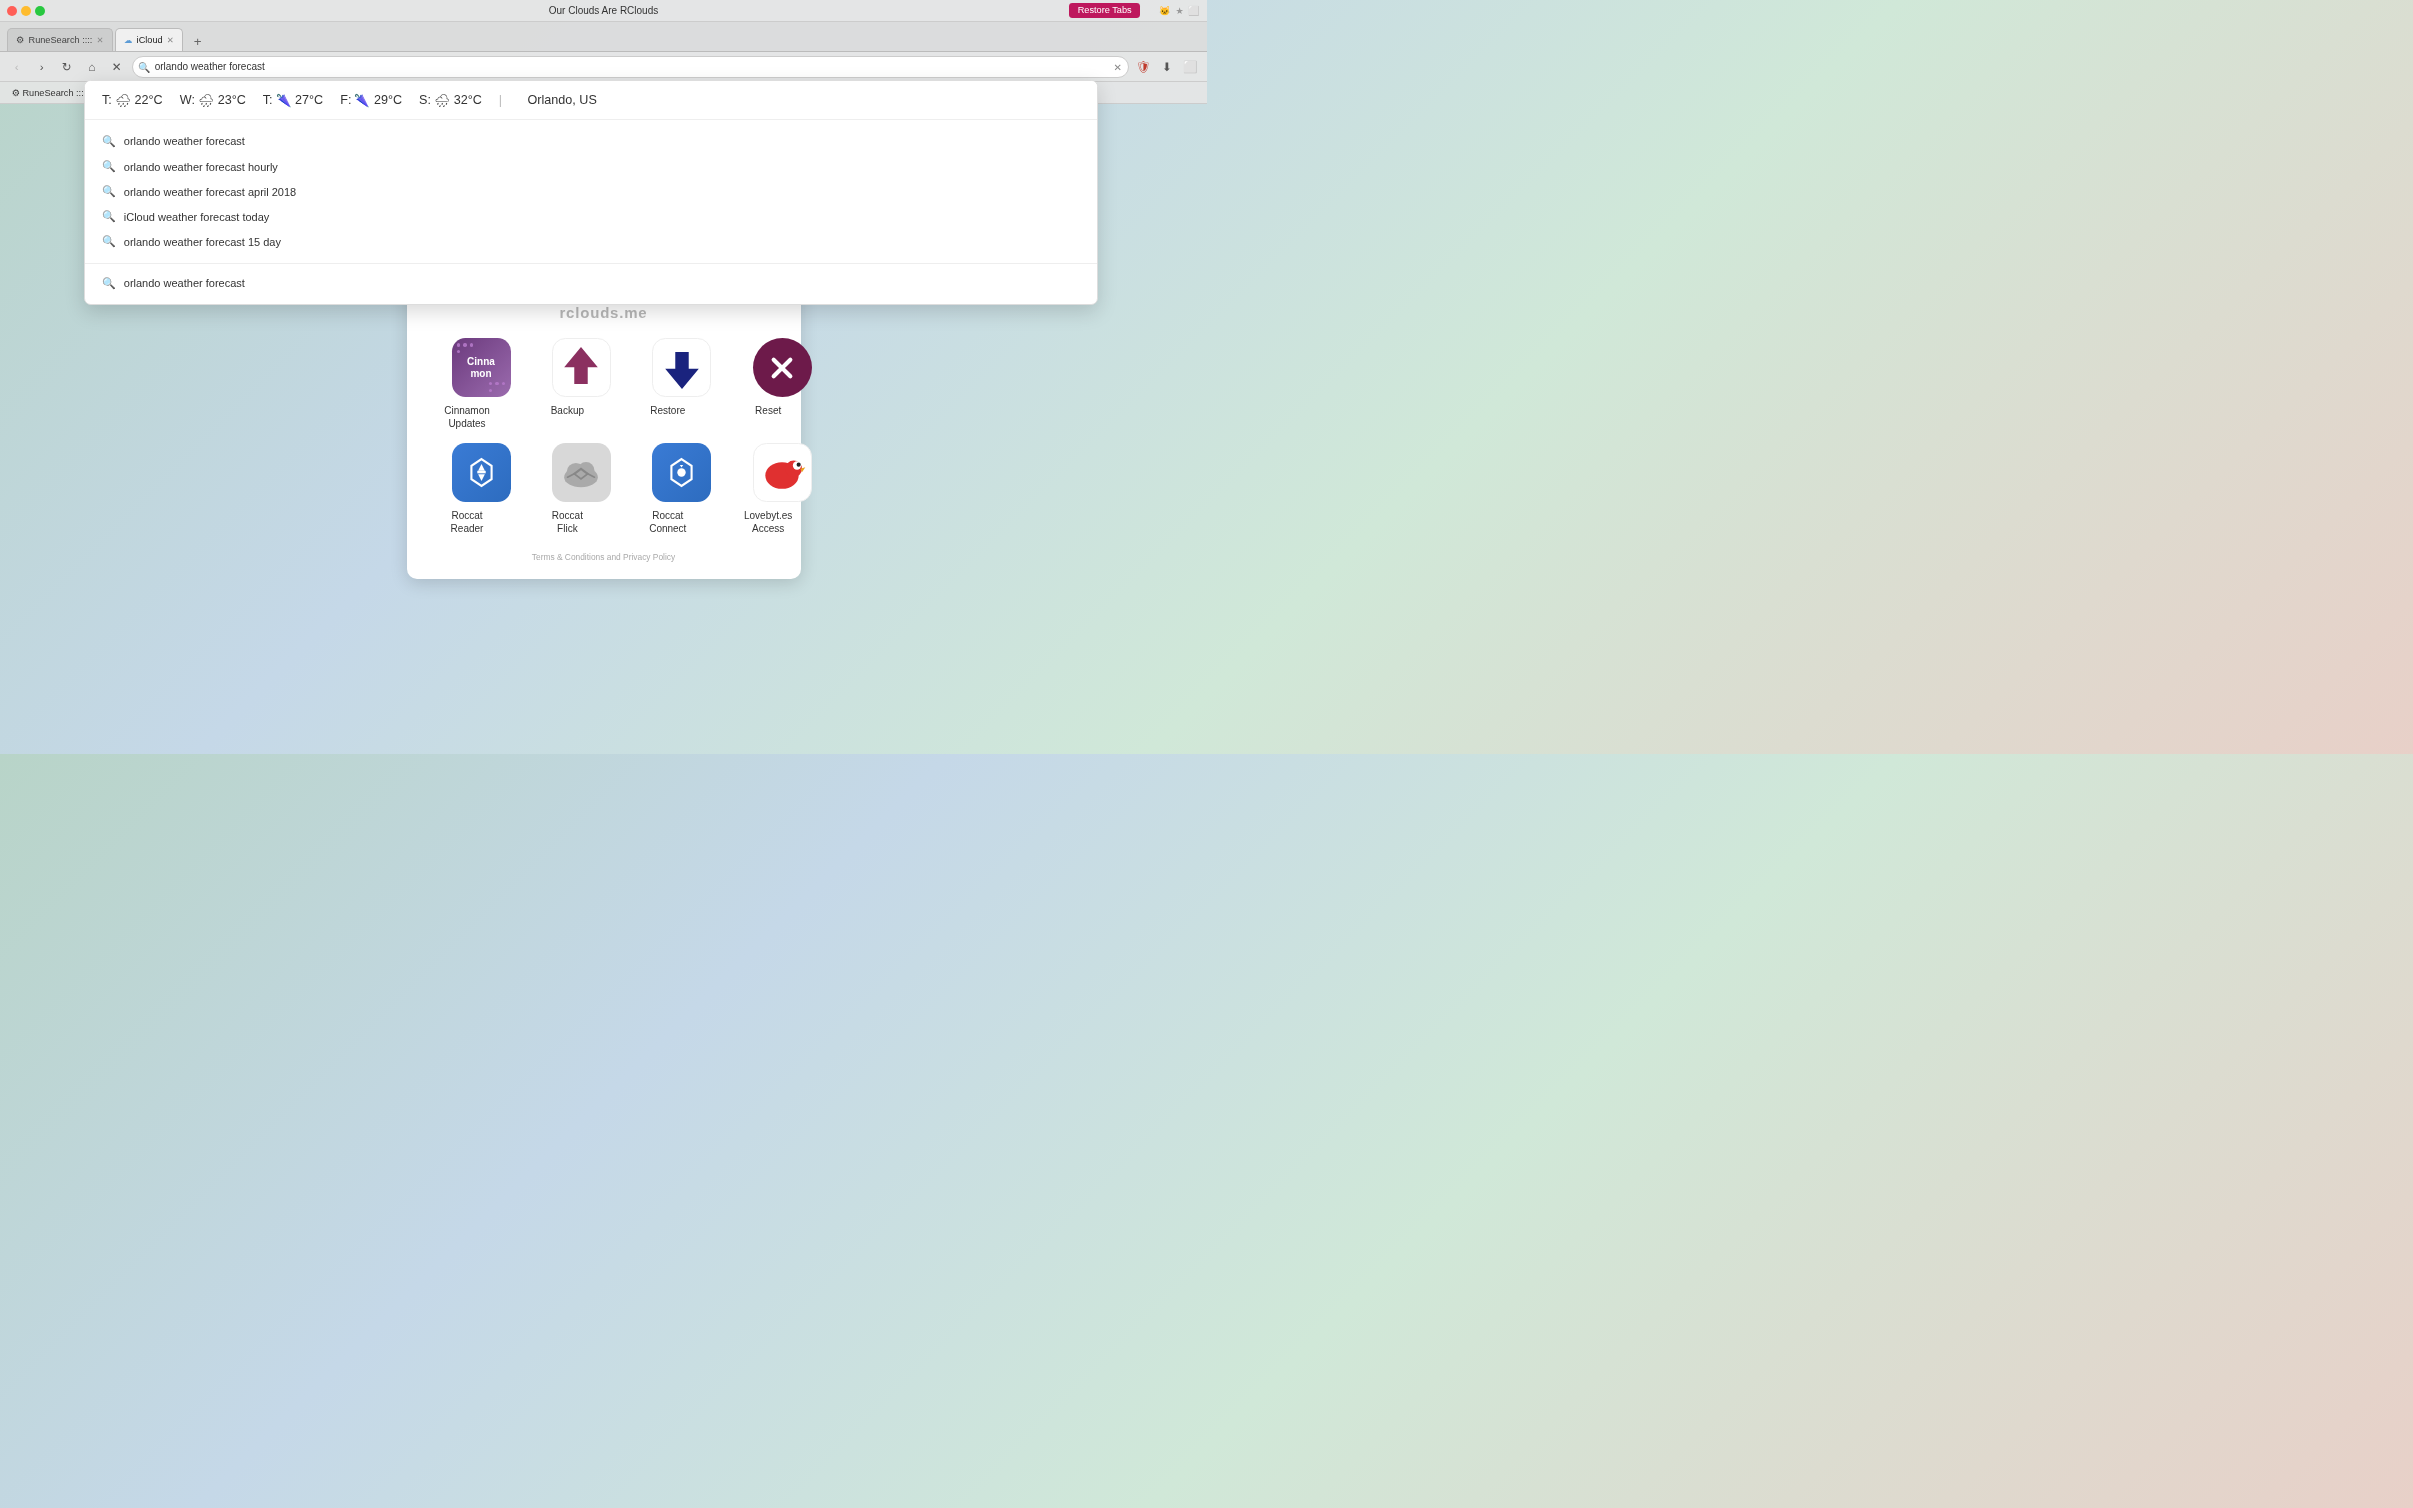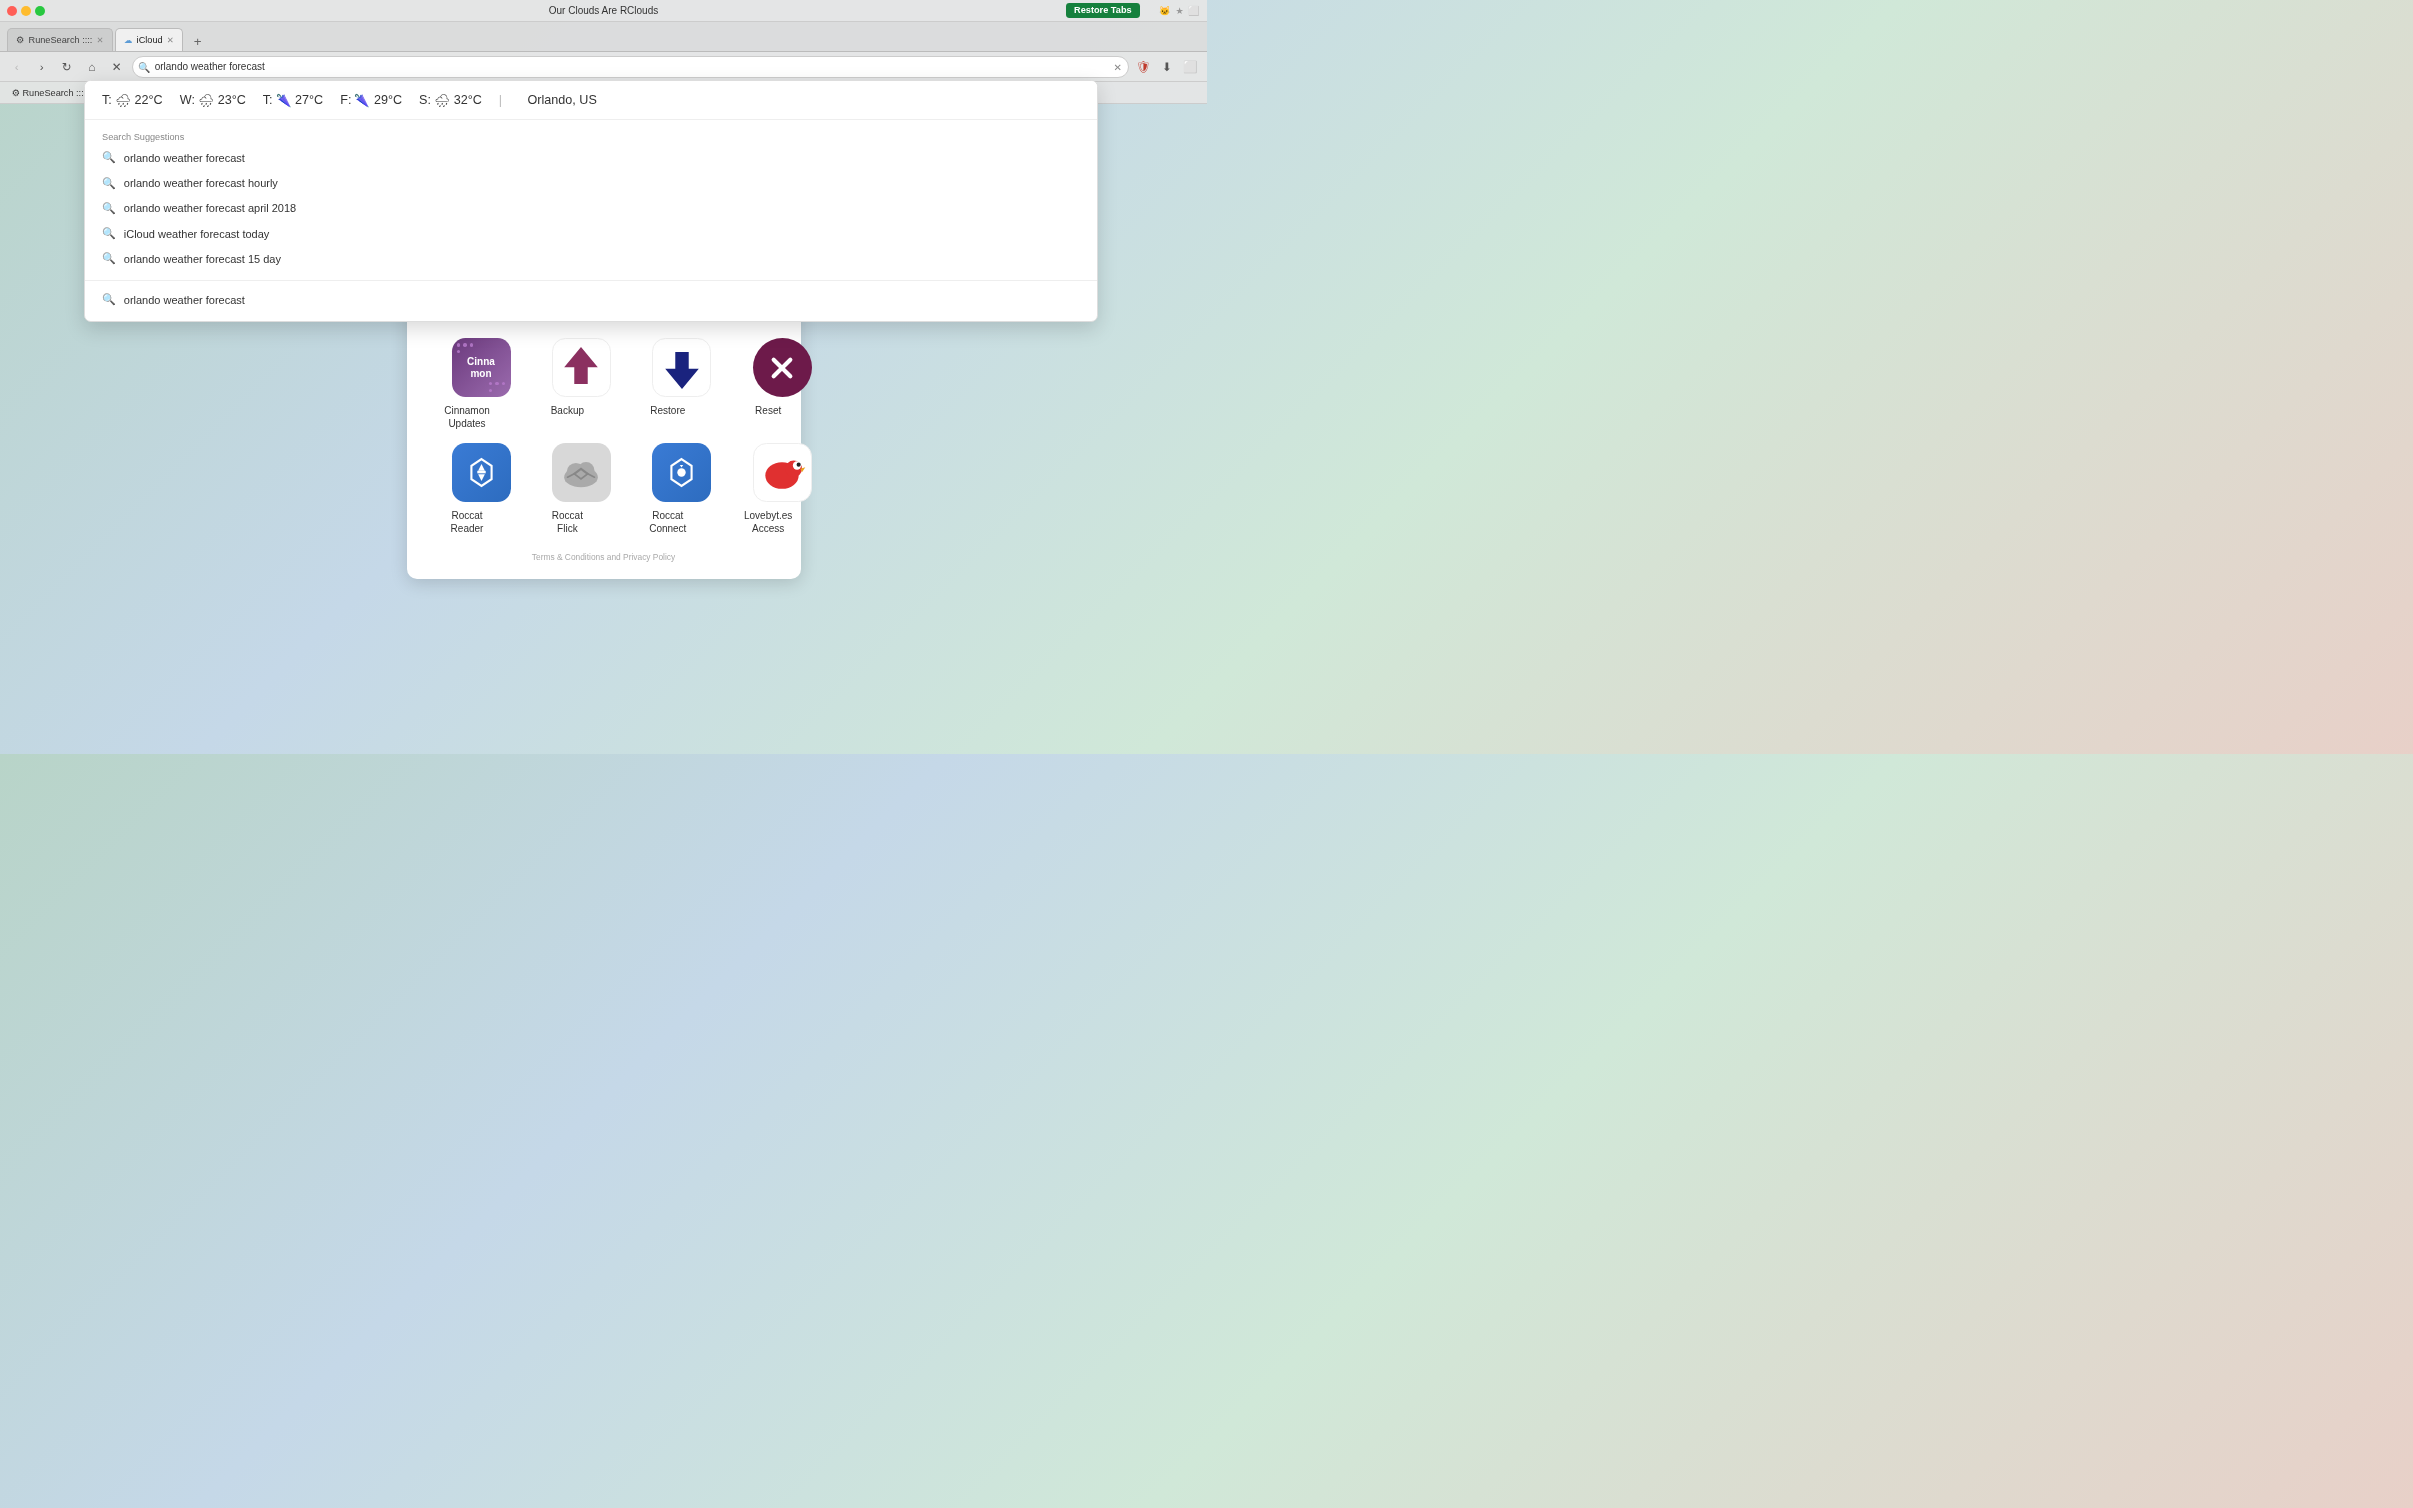--- a/index.html
+++ b/index.html
@@ -45,28 +45,28 @@
       cursor: pointer;
     }
     .tl-red { background: #ff5f57; }
     .tl-yellow { background: #febc2e; }
     .tl-green { background: #28c840; }
 
     .restore-tabs-btn {
       position: absolute;
       right: 67px;
       top: 2.5px;
-      background: #15803d;
+      background: #be185d;
       color: white;
       border: none;
       padding: 2.5px 8.4px;
       border-radius: 3.4px;
       font-size: 9.2px;
       cursor: pointer;
-      font-weight: 700;
+      font-weight: 400;
     }
     .titlebar-right-icons {
       position: absolute;
       right: 6.7px;
       display: flex;
       align-items: center;
       gap: 5px;
     }
 
     
@@ -467,21 +467,20 @@
     <div class="weather-item">
       <span>S:</span>
       <span>🌧</span>
       <span>32°C</span>
     </div>
     <span class="weather-sep">|</span>
     <span class="weather-location">Orlando, US</span>
   </div>
 
   <div class="suggestions-section">
-    <div class="section-header">Search Suggestions</div>
     <div class="suggestion-item">
       <span class="suggestion-icon">🔍</span>
       <span>orlando weather forecast</span>
     </div>
     <div class="suggestion-item">
       <span class="suggestion-icon">🔍</span>
       <span>orlando weather forecast hourly</span>
     </div>
     <div class="suggestion-item">
       <span class="suggestion-icon">🔍</span>

